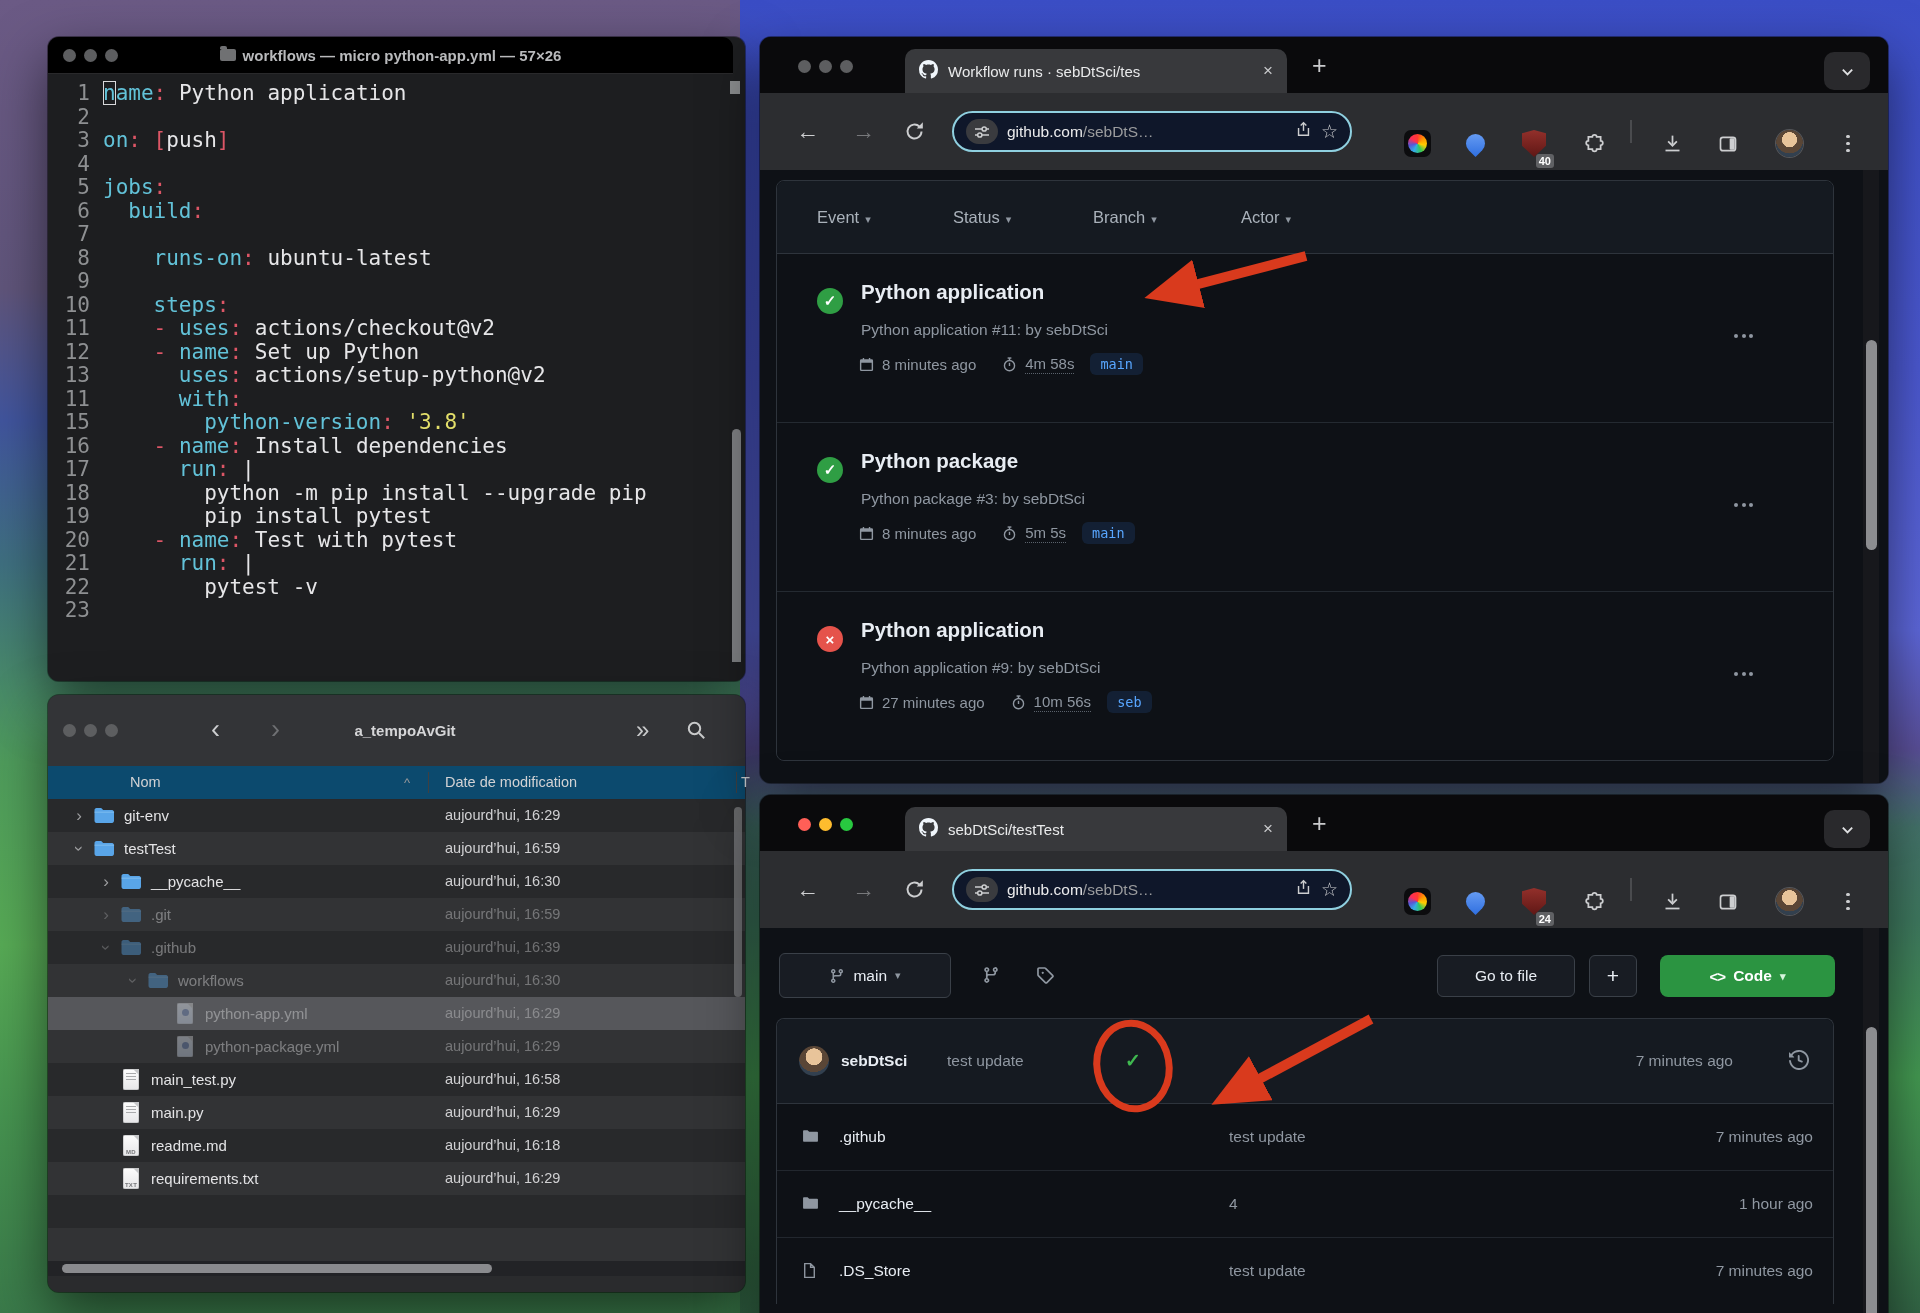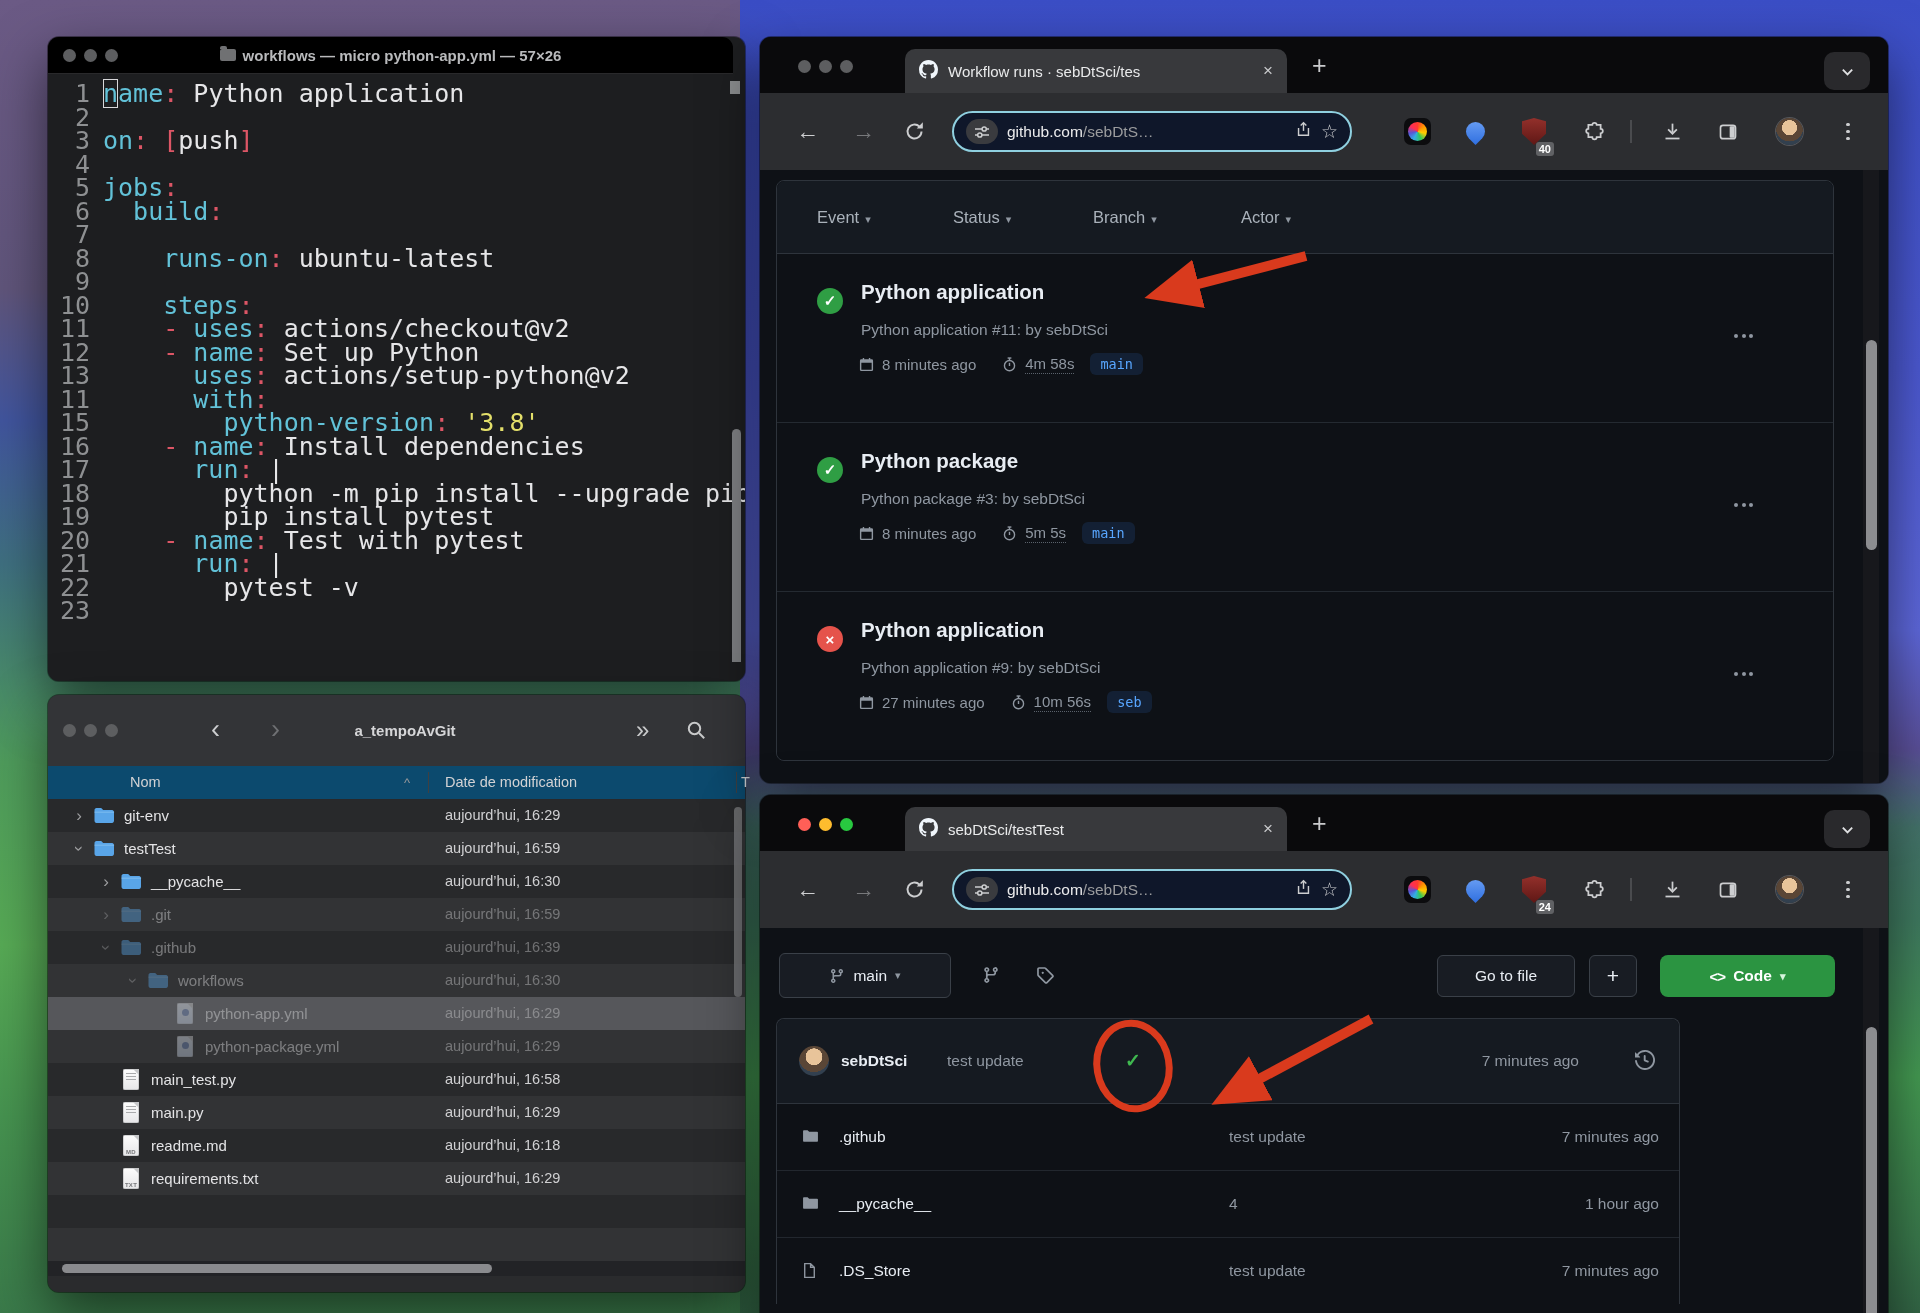--- a/index.html
+++ b/index.html
@@ -14,21 +14,21 @@
   .tl{width:13px;height:13px;border-radius:50%;background:#5d5e60;}
   .tl.r{background:#ff5f57}.tl.y{background:#febc2e}.tl.g{background:#28c840}
 
   
   .term{left:48px;top:37px;width:697px;height:644px;background:#1d1e20;}
   .term-tb{position:absolute;top:0;left:0;right:12px;height:36px;background:#000000;border-radius:11px 11px 0 0;border-bottom:1px solid #29292b;}
   .term-tb .traffic{top:12px;left:15px;}
   .term-title{position:absolute;left:0;right:0;top:0;height:36px;display:flex;align-items:center;justify-content:center;gap:7px;color:#b9babc;font-weight:bold;font-size:15px;}
   .mini-folder{width:16px;height:12px;background:#707173;border-radius:2px;position:relative;}
   .mini-folder::before{content:"";position:absolute;top:-3px;left:0;width:7px;height:3px;background:#707173;border-radius:2px 2px 0 0;}
-  .term-body{position:absolute;top:36px;left:0;right:0;height:562px;overflow:hidden;font-family:"DejaVu Sans Mono",monospace;font-size:25px;padding-top:9px;}
+  .term-body{position:absolute;top:36px;left:0;right:0;height:562px;overflow:hidden;font-family:"DejaVu Sans Mono",monospace;font-size:21px;padding-top:9px;}
   .t-line{height:23.5px;line-height:23.5px;white-space:pre;}
   .t-ln{display:inline-block;width:42px;text-align:right;padding-right:13px;color:#8e9092;}
   .c-k{color:#62c2d8}.c-p{color:#dd5666}.c-t{color:#e6e6e8}.c-s{color:#e3df6a}
   .cursor{outline:1.5px solid #d8d8da;outline-offset:-1px;}
   .term-status{position:absolute;left:0;right:0;top:598px;height:27px;background:#d6d6d8;color:#1b1b1d;font-family:"DejaVu Sans Mono",monospace;font-size:19.5px;line-height:27px;padding-left:6px;white-space:nowrap;overflow:hidden;display:flex;}
   .term-bottom{position:absolute;top:625px;bottom:0;left:0;right:0;background:#1d1e20;border-radius:0 0 11px 11px;}
   .term-scrollsq{position:absolute;right:5px;top:44px;width:10px;height:13px;background:#8a8c8e;}
   .term-thumb{position:absolute;right:4px;top:392px;width:9px;height:246px;background:#7f8184;border-radius:5px;}
 
   
@@ -77,21 +77,21 @@
   .t-close{color:#c9cacc;font-size:17px;}
   .b-plus{position:absolute;left:552px;top:0;line-height:56px;font-size:25px;color:#c9cacc;}
   .b-chevbtn{position:absolute;right:18px;top:15px;width:46px;height:38px;background:#29292c;border-radius:10px;display:flex;align-items:center;justify-content:center;}
   .b-toolbar{position:absolute;top:56px;left:0;right:0;height:77px;background:#2c2d30;border-bottom:1px solid #1f2023;}
   .nav-ico{position:absolute;top:0;height:77px;display:flex;align-items:center;font-size:23px;color:#cdced0;}
   .urlbar{position:absolute;left:192px;top:18px;width:400px;height:41px;border:2.5px solid #8fd0e0;border-radius:22px;background:#0f172a;display:flex;align-items:center;padding:0 12px;gap:9px;box-sizing:border-box;}
   .tune-chip{width:32px;height:25px;border-radius:13px;background:#3a3b3f;display:flex;align-items:center;justify-content:center;flex:none;}
   .url-text{font-size:15.5px;color:#ececed;white-space:nowrap;overflow:hidden;flex:1;}
   .url-path{color:#9b9c9e;}
   .url-star{color:#cdced0;font-size:19px;}
-  .ext-ico{position:absolute;top:0;height:77px;display:flex;align-items:center;}
+  .ext-ico{position:absolute;top:12px;height:77px;display:flex;align-items:center;}
   .wheel{width:27px;height:27px;border-radius:7px;background:#0c0c0e;display:flex;align-items:center;justify-content:center;}
   .wheel i{width:19px;height:19px;border-radius:50%;background:conic-gradient(#ff3b30,#ff9500,#ffcc00,#34c759,#32ade6,#5856d6,#ff2d55,#ff3b30);}
   .drop{width:19px;height:19px;background:linear-gradient(135deg,#6ea2f5,#2f6fe0);border-radius:50% 50% 0 50%;transform:rotate(45deg);}
   .shield{width:24px;height:27px;background:linear-gradient(#93302b,#5f1715);clip-path:polygon(50% 0,100% 12%,100% 58%,50% 100%,0 58%,0 12%);}
   .badge{position:absolute;right:-8px;bottom:14px;background:#606164;color:#fff;font-size:11px;line-height:14px;padding:0 3px;border-radius:3px;font-weight:bold;}
   .vsep{position:absolute;top:27px;width:2px;height:23px;background:#4a4b4e;}
   .avatar{width:27px;height:27px;border-radius:50%;background:radial-gradient(circle at 50% 36%,#e8c49a 0 34%,#5a4636 35% 62%,#32404f 63% 100%);box-shadow:0 0 0 1px #55565a;}
   .kebab{display:flex;flex-direction:column;gap:3.5px;}
   .kebab i{width:3.5px;height:3.5px;border-radius:50%;background:#cdced0;}
   .b-content{position:absolute;top:133px;left:0;right:0;bottom:0;background:#0e1116;border-radius:0 0 11px 11px;overflow:hidden;}
@@ -122,21 +122,21 @@
   
   .repo-bar{position:absolute;left:0;right:0;top:0;height:95px;}
   .btn{position:absolute;border:1px solid #3a4048;border-radius:6px;background:#181c23;color:#e8edf3;font-size:15.5px;display:flex;align-items:center;justify-content:center;gap:8px;box-sizing:border-box;}
   .branch-btn{left:19px;top:25px;width:172px;height:45px;}
   .caret{color:#8f97a1;font-size:11px;}
   .lone-ico{position:absolute;top:38px;}
   .gtf-btn{left:677px;top:27px;width:138px;height:42px;}
   .plus-btn{left:829px;top:27px;width:48px;height:42px;font-size:21px;}
   .code-btn{left:900px;top:27px;width:175px;height:42px;background:#2b9441;border:none;border-radius:8px;color:#fff;font-weight:bold;}
   .code-brackets{font-weight:bold;letter-spacing:-1px;font-size:15px;}
-  .commit-box{position:absolute;left:16px;top:90px;width:904px;border:1px solid #2e343c;border-bottom:none;border-radius:8px 8px 0 0;box-sizing:border-box;}
+  .commit-box{position:absolute;left:16px;top:90px;width:1058px;border:1px solid #2e343c;border-bottom:none;border-radius:8px 8px 0 0;box-sizing:border-box;}
   .commit-head{position:relative;height:84px;background:#151a21;border-bottom:1px solid #2e343c;border-radius:8px 8px 0 0;}
   .c-avatar{position:absolute;left:22px;top:27px;width:30px;height:30px;border-radius:50%;background:radial-gradient(circle at 50% 36%,#e8c49a 0 34%,#5a4636 35% 62%,#32404f 63% 100%);}
   .c-author{position:absolute;left:64px;line-height:84px;font-weight:bold;font-size:15.5px;color:#e8edf3;}
   .c-msg{position:absolute;left:170px;line-height:84px;font-size:15.5px;color:#8f97a1;white-space:nowrap;overflow:hidden;width:165px;}
   .c-check{position:absolute;left:348px;line-height:84px;color:#3fb950;font-size:19px;font-weight:bold;}
   .c-time{position:absolute;right:100px;line-height:84px;font-size:15.5px;color:#8f97a1;}
   .c-history{position:absolute;right:24px;top:31px;}
   .file-row{position:relative;height:66px;background:#0e1116;border-top:1px solid #22272e;}
   .file-row:first-of-type{border-top:none;}
   .fr-ico{position:absolute;left:24px;top:24px;}

